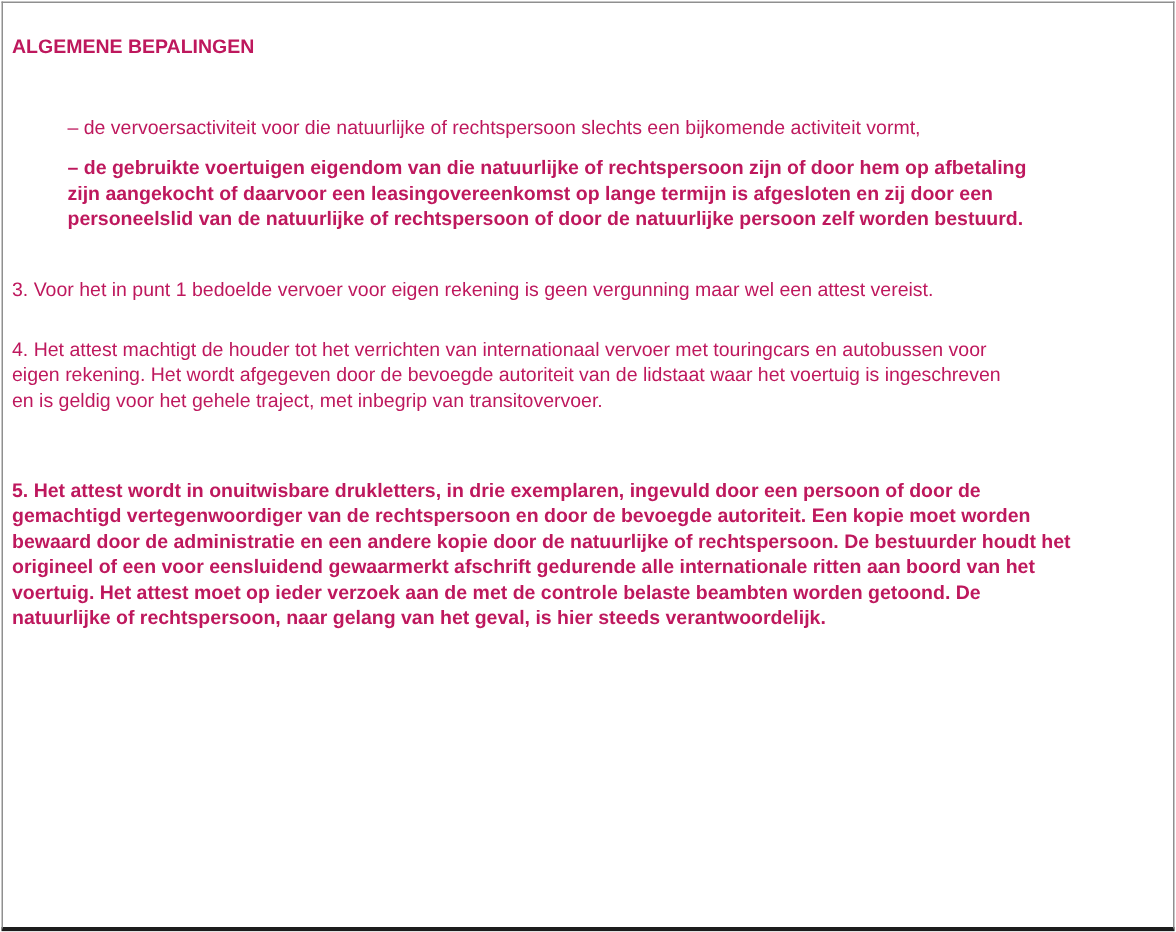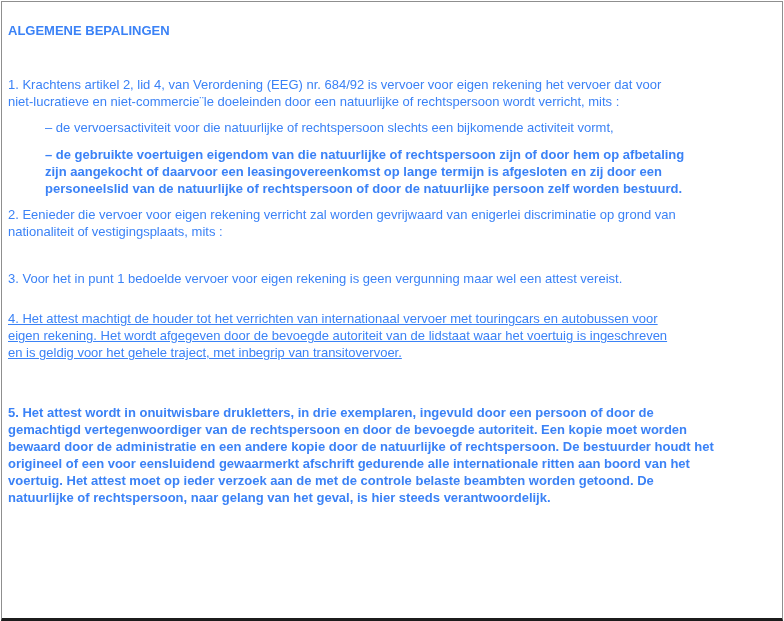--- a/index.html
+++ b/index.html
@@ -6,21 +6,21 @@
     margin: 0;
     padding: 0;
     background: #ffffff;
   }
   .page {
     position: relative;
     width: 784px;
     height: 621px;
     box-sizing: border-box;
     background: #ffffff;
-    color: #3b82f6;
+    color: #be185d;
     font-family: "Liberation Sans", "DejaVu Sans", sans-serif;
     font-size: 13px;
     line-height: 17px;
     overflow: hidden;
   }
   .frame {
     position: absolute;
     top: 1px; left: 1px; right: 1px; bottom: 0;
     border: 1px solid #8f8f8f;
     border-bottom: 3px solid #1c1c1c;
@@ -35,44 +35,40 @@
     white-space: pre-wrap;
   }
   .para {
     margin: 0;
     white-space: pre-wrap;
   }
   .indent { margin-left: 37px; }
   .mt9  { margin-top: 9px; }
   .mt10 { margin-top: 10px; font-weight: bold; }
   .mt21 { margin-top: 21px; }
-  .mt23 { margin-top: 23px; text-decoration: underline; }
+  .mt23 { margin-top: 23px; }
   .mt27 { margin-top: 43px; font-weight: bold; }
   .mt30 { margin-top: 30px; }
 </style>
 </head>
 <body>
 
 <div class="page">
   <div class="frame"></div>
   <div class="content">
 
     <div class="heading">ALGEMENE BEPALINGEN</div>
 
-    <p class="para">1. Krachtens artikel 2, lid 4, van Verordening (EEG) nr. 684/92 is vervoer voor eigen rekening het vervoer dat voor
-niet-lucratieve en niet-commercie¨le doeleinden door een natuurlijke of rechtspersoon wordt verricht, mits :</p>
 
     <p class="para indent mt9">– de vervoersactiviteit voor die natuurlijke of rechtspersoon slechts een bijkomende activiteit vormt,</p>
 
     <p class="para indent mt10">– de gebruikte voertuigen eigendom van die natuurlijke of rechtspersoon zijn of door hem op afbetaling
 zijn aangekocht of daarvoor een leasingovereenkomst op lange termijn is afgesloten en zij door een
 personeelslid van de natuurlijke of rechtspersoon of door de natuurlijke persoon zelf worden bestuurd.</p>
 
-    <p class="para mt9">2. Eenieder die vervoer voor eigen rekening verricht zal worden gevrijwaard van enigerlei discriminatie op grond van
-nationaliteit of vestigingsplaats, mits :</p>
 
 
 
     <p class="para mt30">3. Voor het in punt 1 bedoelde vervoer voor eigen rekening is geen vergunning maar wel een attest vereist.</p>
 
     <p class="para mt23">4. Het attest machtigt de houder tot het verrichten van internationaal vervoer met touringcars en autobussen voor
 eigen rekening. Het wordt afgegeven door de bevoegde autoriteit van de lidstaat waar het voertuig is ingeschreven
 en is geldig voor het gehele traject, met inbegrip van transitovervoer.</p>
 
     <p class="para mt27">5. Het attest wordt in onuitwisbare drukletters, in drie exemplaren, ingevuld door een persoon of door de

